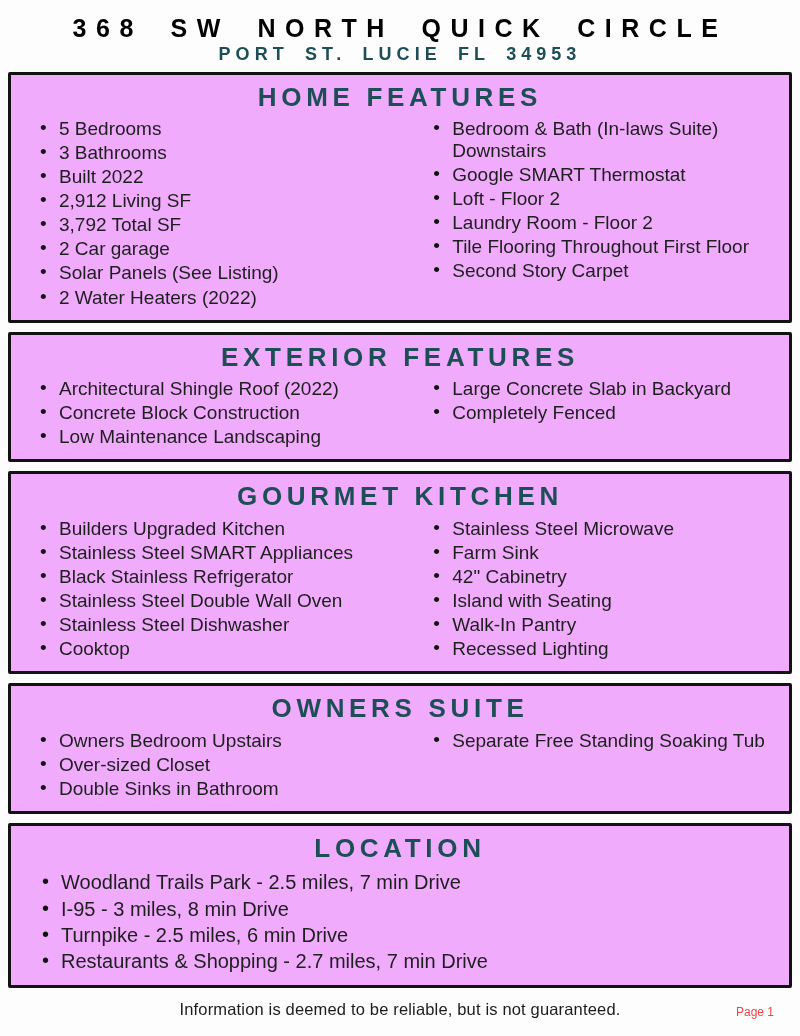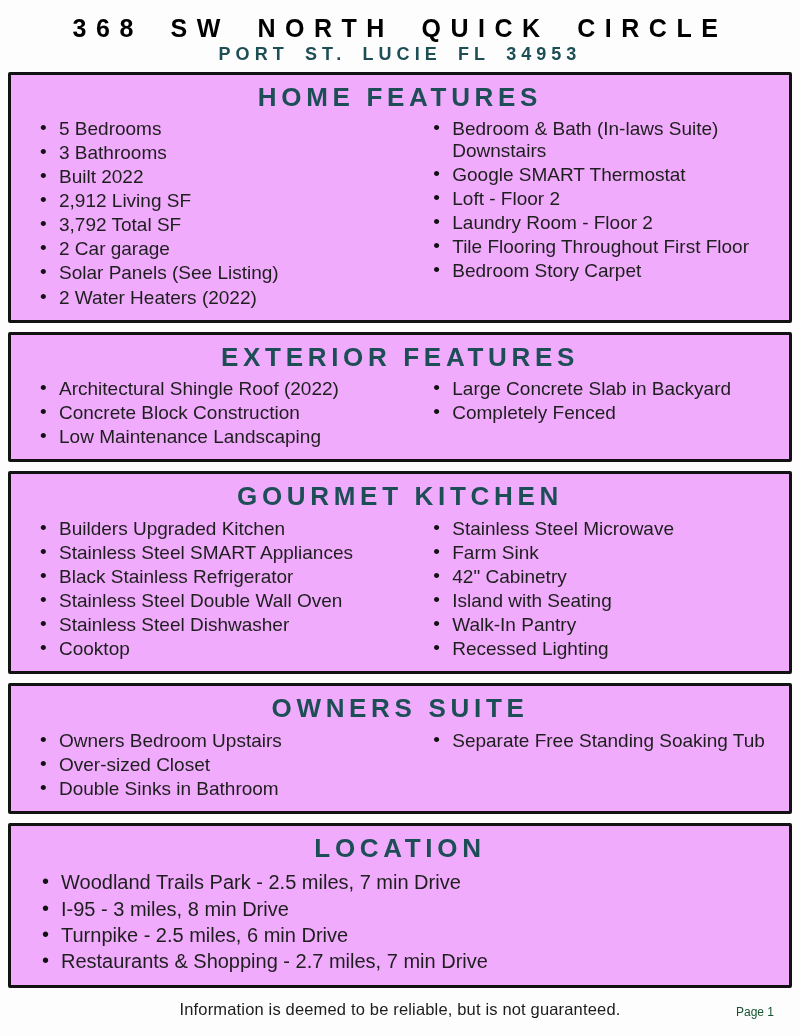--- a/index.html
+++ b/index.html
@@ -98,21 +98,21 @@
   .footer-disclaimer {
     font-size: 16.5px;
     color: #1c1c1c;
     letter-spacing: 0.01em;
   }
   .footer-page-number {
     position: absolute;
     right: 26px;
     top: 5px;
     font-size: 12px;
-    color: #14532d;
+    color: #ef4444;
   }
 </style>
 </head>
 <body>
 
 <div class="page-header">
   <div class="address-line1">368 SW NORTH QUICK CIRCLE</div>
   <div class="address-line2">PORT ST. LUCIE FL 34953</div>
 </div>
 
@@ -129,21 +129,21 @@
           <li>2 Car garage</li>
           <li>Solar Panels (See Listing)</li>
           <li>2 Water Heaters (2022)</li>
         </ul>
       <ul class="col col-right">
           <li>Bedroom &amp; Bath (In-laws Suite) Downstairs</li>
           <li>Google SMART Thermostat</li>
           <li>Loft - Floor 2</li>
           <li>Laundry Room - Floor 2</li>
           <li>Tile Flooring Throughout First Floor</li>
-          <li>Bedroom Story Carpet</li>
+          <li>Second Story Carpet</li>
         </ul>
     </div>
   </div>
 
   <div class="section">
     <div class="section-title">EXTERIOR FEATURES</div>
     <div class="columns">
       <ul class="col col-left">
           <li>Architectural Shingle Roof (2022)</li>
           <li>Concrete Block Construction</li>

